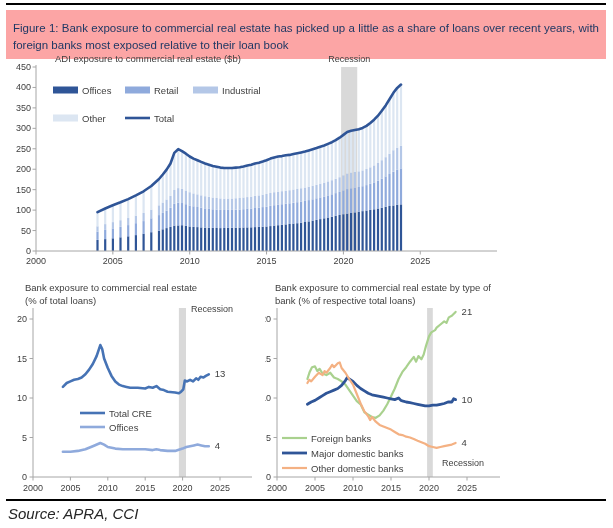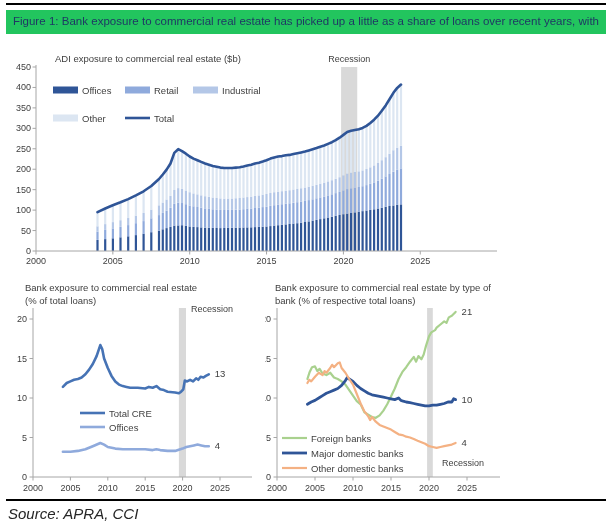--- a/index.html
+++ b/index.html
@@ -1,36 +1,37 @@
 <!DOCTYPE html>
 <html><head>
 <meta charset="utf-8">
 <style>
   html,body{margin:0;padding:0;background:#ffffff;}
   .page{position:relative;width:613px;height:528px;background:#fff;overflow:hidden;
         font-family:"Liberation Sans",sans-serif;}
   .rule{position:absolute;left:6px;width:600px;height:2px;background:#000;}
   .rule.top{top:3px;}
   .rule.bottom{top:499px;}
-  .title-band{position:absolute;left:6px;top:10px;width:586px;background:#22c55e;
-              color:#1f3864;font-size:11.5px;line-height:1.5;padding:3px 7px 4px 7px;}
+  .title-band{position:absolute;left:6px;top:10px;width:586px;background:#fca5a5;
+              color:#1f3864;font-size:11.5px;line-height:1.5;padding:10px 7px 4px 7px;}
   .title-band .l1{text-align:justify;text-align-last:justify;}
   .chart-svg{position:absolute;}
   #top-chart{left:0;top:48px;}
   #bl-chart{left:0;top:278px;}
   #br-chart{left:265px;top:278px;}
   .source{position:absolute;left:8px;top:505px;font-size:15px;font-style:italic;color:#262626;}
 </style>
 </head>
 <body>
 
 <div class="page">
   <div class="rule top"></div>
   <div class="title-band">
     <div class="l1">Figure 1: Bank exposure to commercial real estate has picked up a little as a share of loans over recent years, with</div>
+    <div class="l2">foreign banks most exposed relative to their loan book</div>
   </div>
 
   <svg id="top-chart" class="chart-svg" width="613" height="230">
       <rect x="341.09449999999856" y="19" width="16.138500000002807" height="184" fill="#d9d9d9"></rect>
       <g>
         <rect x="96.4" y="192.0" width="2.2" height="11.0" fill="#2f5597"></rect>
         <rect x="96.4" y="183.6" width="2.2" height="8.3" fill="#8faadc"></rect>
         <rect x="96.4" y="178.3" width="2.2" height="5.3" fill="#b4c7e7"></rect>
         <rect x="96.4" y="164.2" width="2.2" height="14.2" fill="#dce6f2"></rect>
         <rect x="104.1" y="191.1" width="2.2" height="11.9" fill="#2f5597"></rect>

